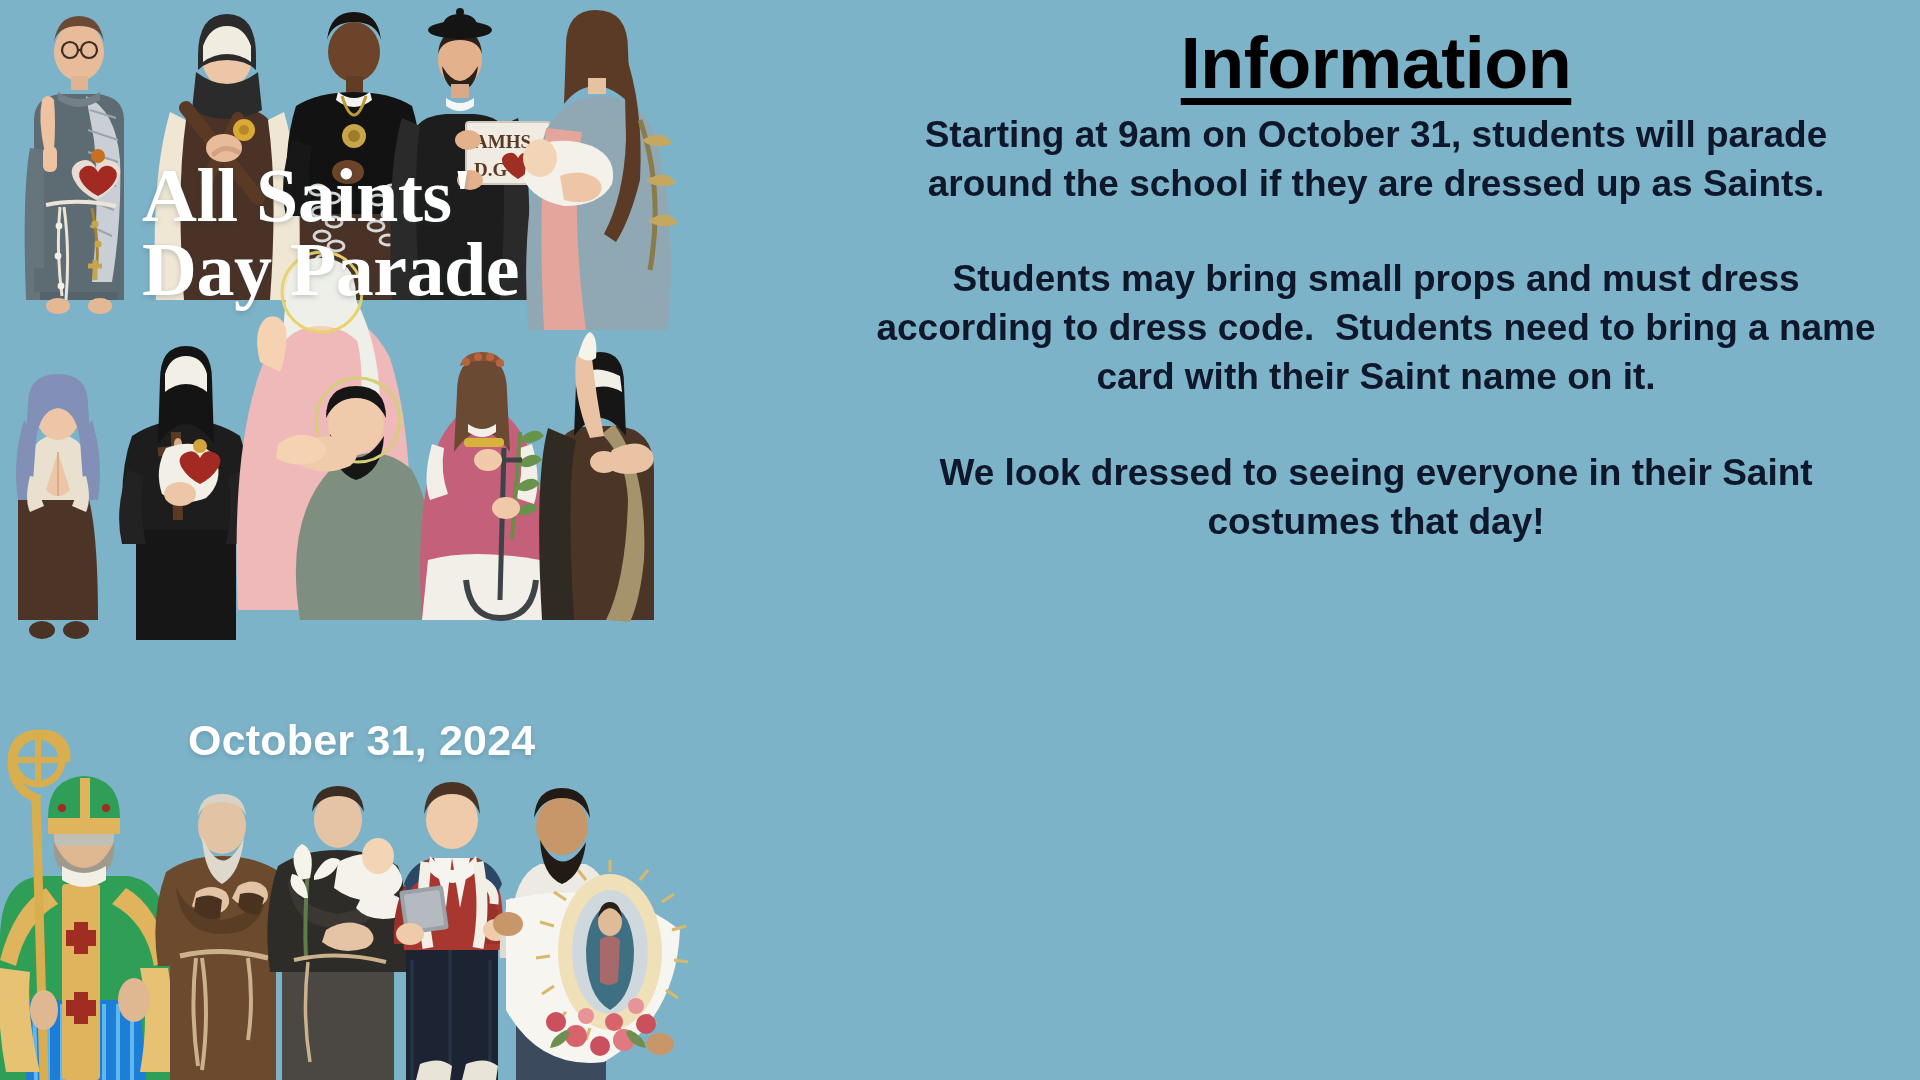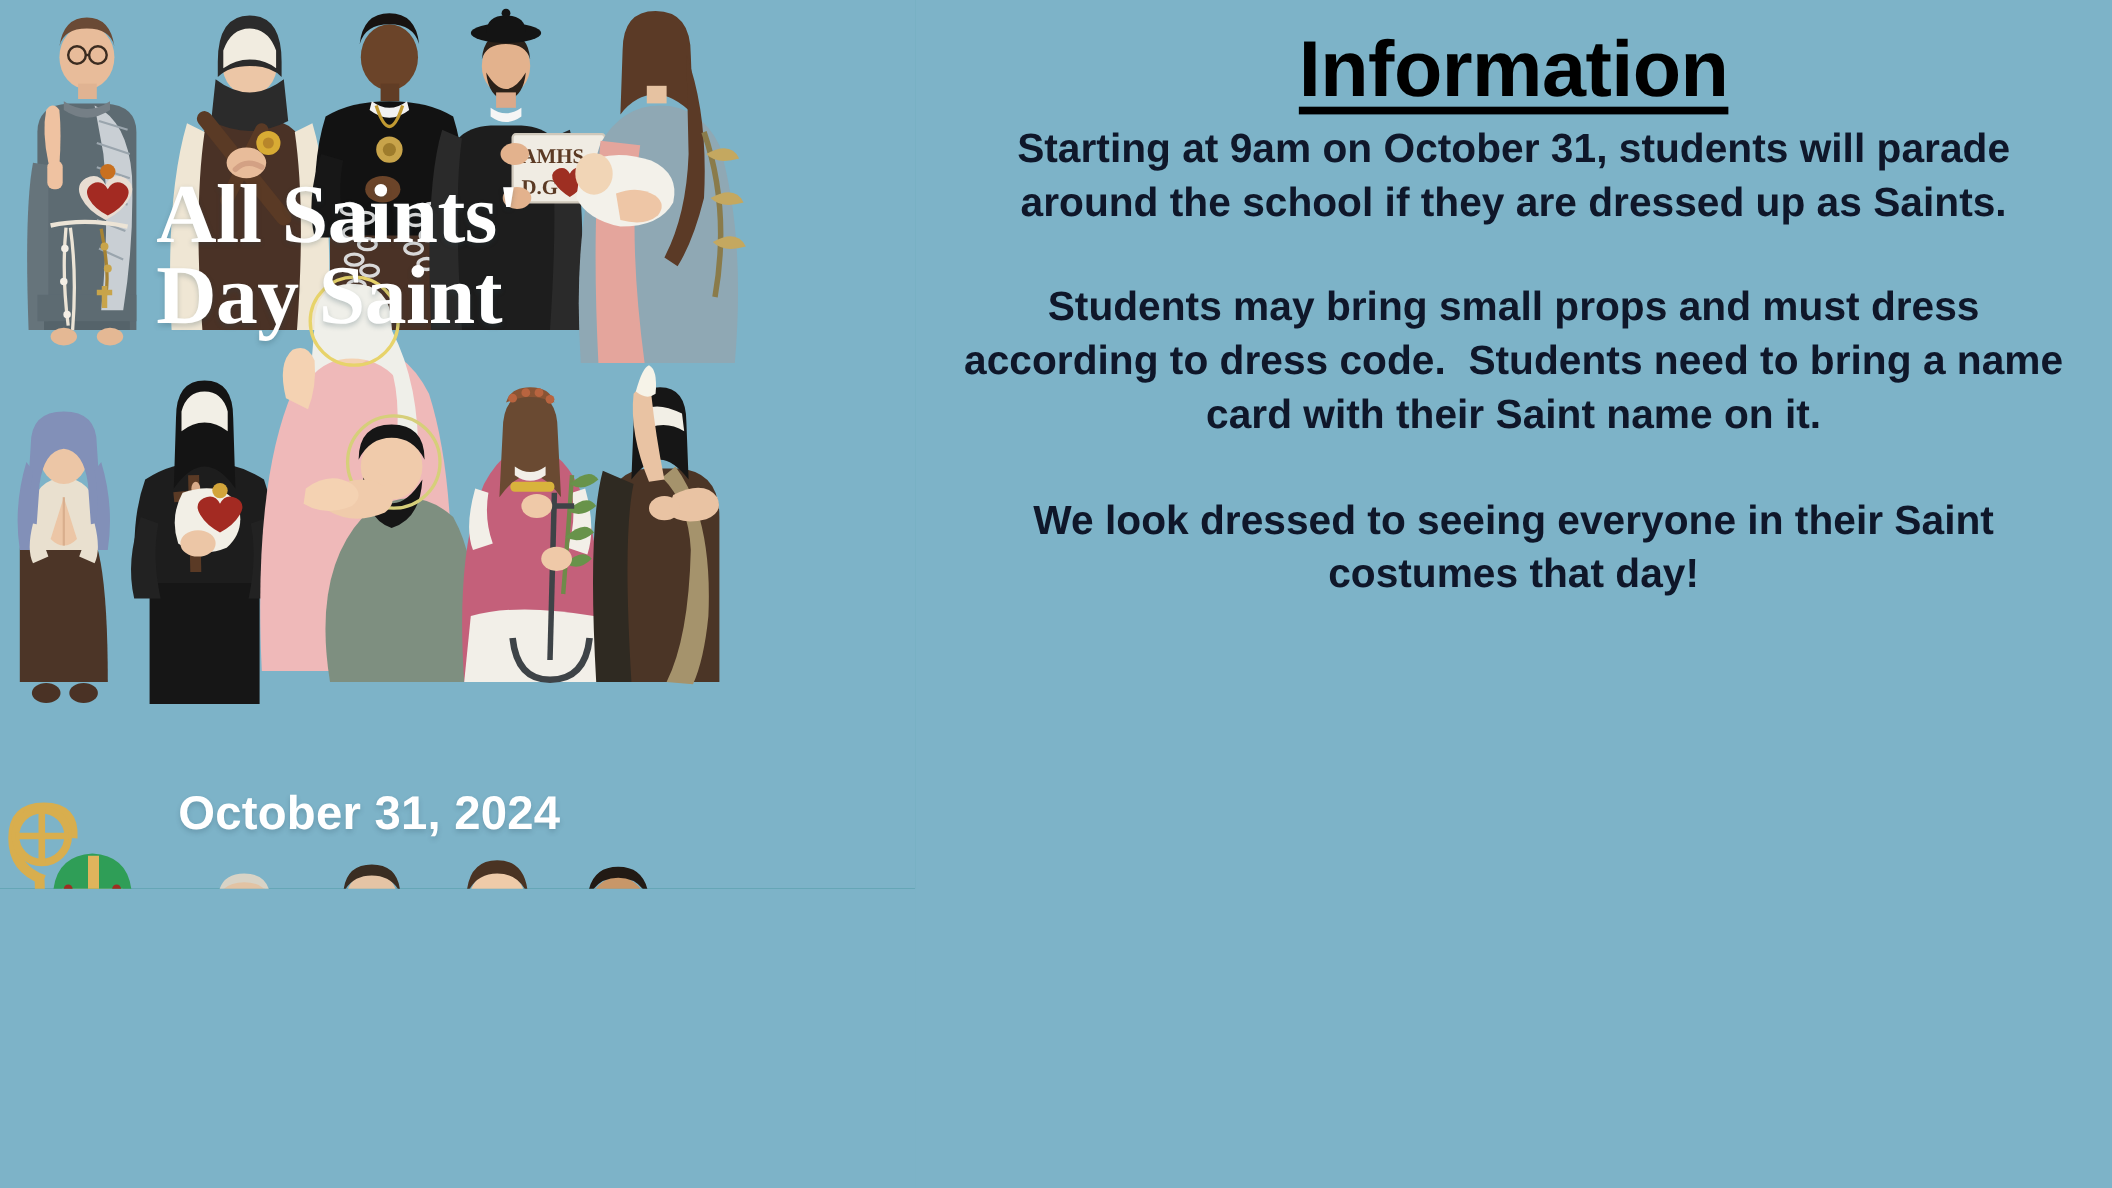--- a/index.html
+++ b/index.html
@@ -12,42 +12,42 @@
   #root {
     position:relative;
     width:1920px; height:1080px;
     display:flex;
     background:#7db3c8;
   }
 
   
   #poster {
     position:relative;
-    width:832px; height:808px;
+    width:832px; height:1080px;
     background:#0f766e;
     overflow:hidden;
     flex:0 0 832px;
   }
 
   .poster-title {
     position:absolute;
     left:142px; top:158px;
     width:640px;
     font-family:"Liberation Serif", serif;
     font-weight:700;
     font-size:76px;
     line-height:0.98;
     color:#ffffff;
     letter-spacing:-0.5px;
     z-index:40;
     text-shadow:0 2px 5px rgba(40,70,85,.25);
   }
   .poster-date {
     position:absolute;
-    left:162px; top:716px;
+    left:188px; top:716px;
     font-family:"Liberation Sans", sans-serif;
     font-weight:700;
     font-size:43px;
     color:#ffffff;
     letter-spacing:0.2px;
     z-index:40;
     text-shadow:0 2px 5px rgba(40,70,85,.22);
   }
 
   
@@ -461,21 +461,21 @@
           <circle cx="614" cy="1022" r="9" fill="#d8636a"></circle>
             <circle cx="636" cy="1006" r="8" fill="#e89398"></circle>
           <path d="M566 1030 q-14 6 -16 18 q16 -2 20 -16 Z" fill="#6f8f52"></path>
           <path d="M630 1030 q14 6 16 18 q-16 -2 -20 -16 Z" fill="#6f8f52"></path>
         </g>
         <ellipse cx="508" cy="924" rx="15" ry="12" fill="#c89769"></ellipse>
         <ellipse cx="660" cy="1044" rx="14" ry="11" fill="#c89769"></ellipse>
       </g>
     </svg>
 
-    <div class="poster-title"><span>All Saints'</span><br><span>Day Saint</span></div>
+    <div class="poster-title"><span>All Saints'</span><br><span>Day Parade</span></div>
 
     <div class="poster-date">October 31, 2024</div>
   </div>
 
   <div id="infoPanel">
     <div class="info-title">Information</div>
     <div class="info-para">Starting at 9am on October 31, students will parade around the school if they are dressed up as Saints.</div>
     <div class="para-gap"></div>
     <div class="info-para">Students may bring small props and must dress according to dress code.  Students need to bring a name card with their Saint name on it.</div>
     <div class="para-gap"></div>

